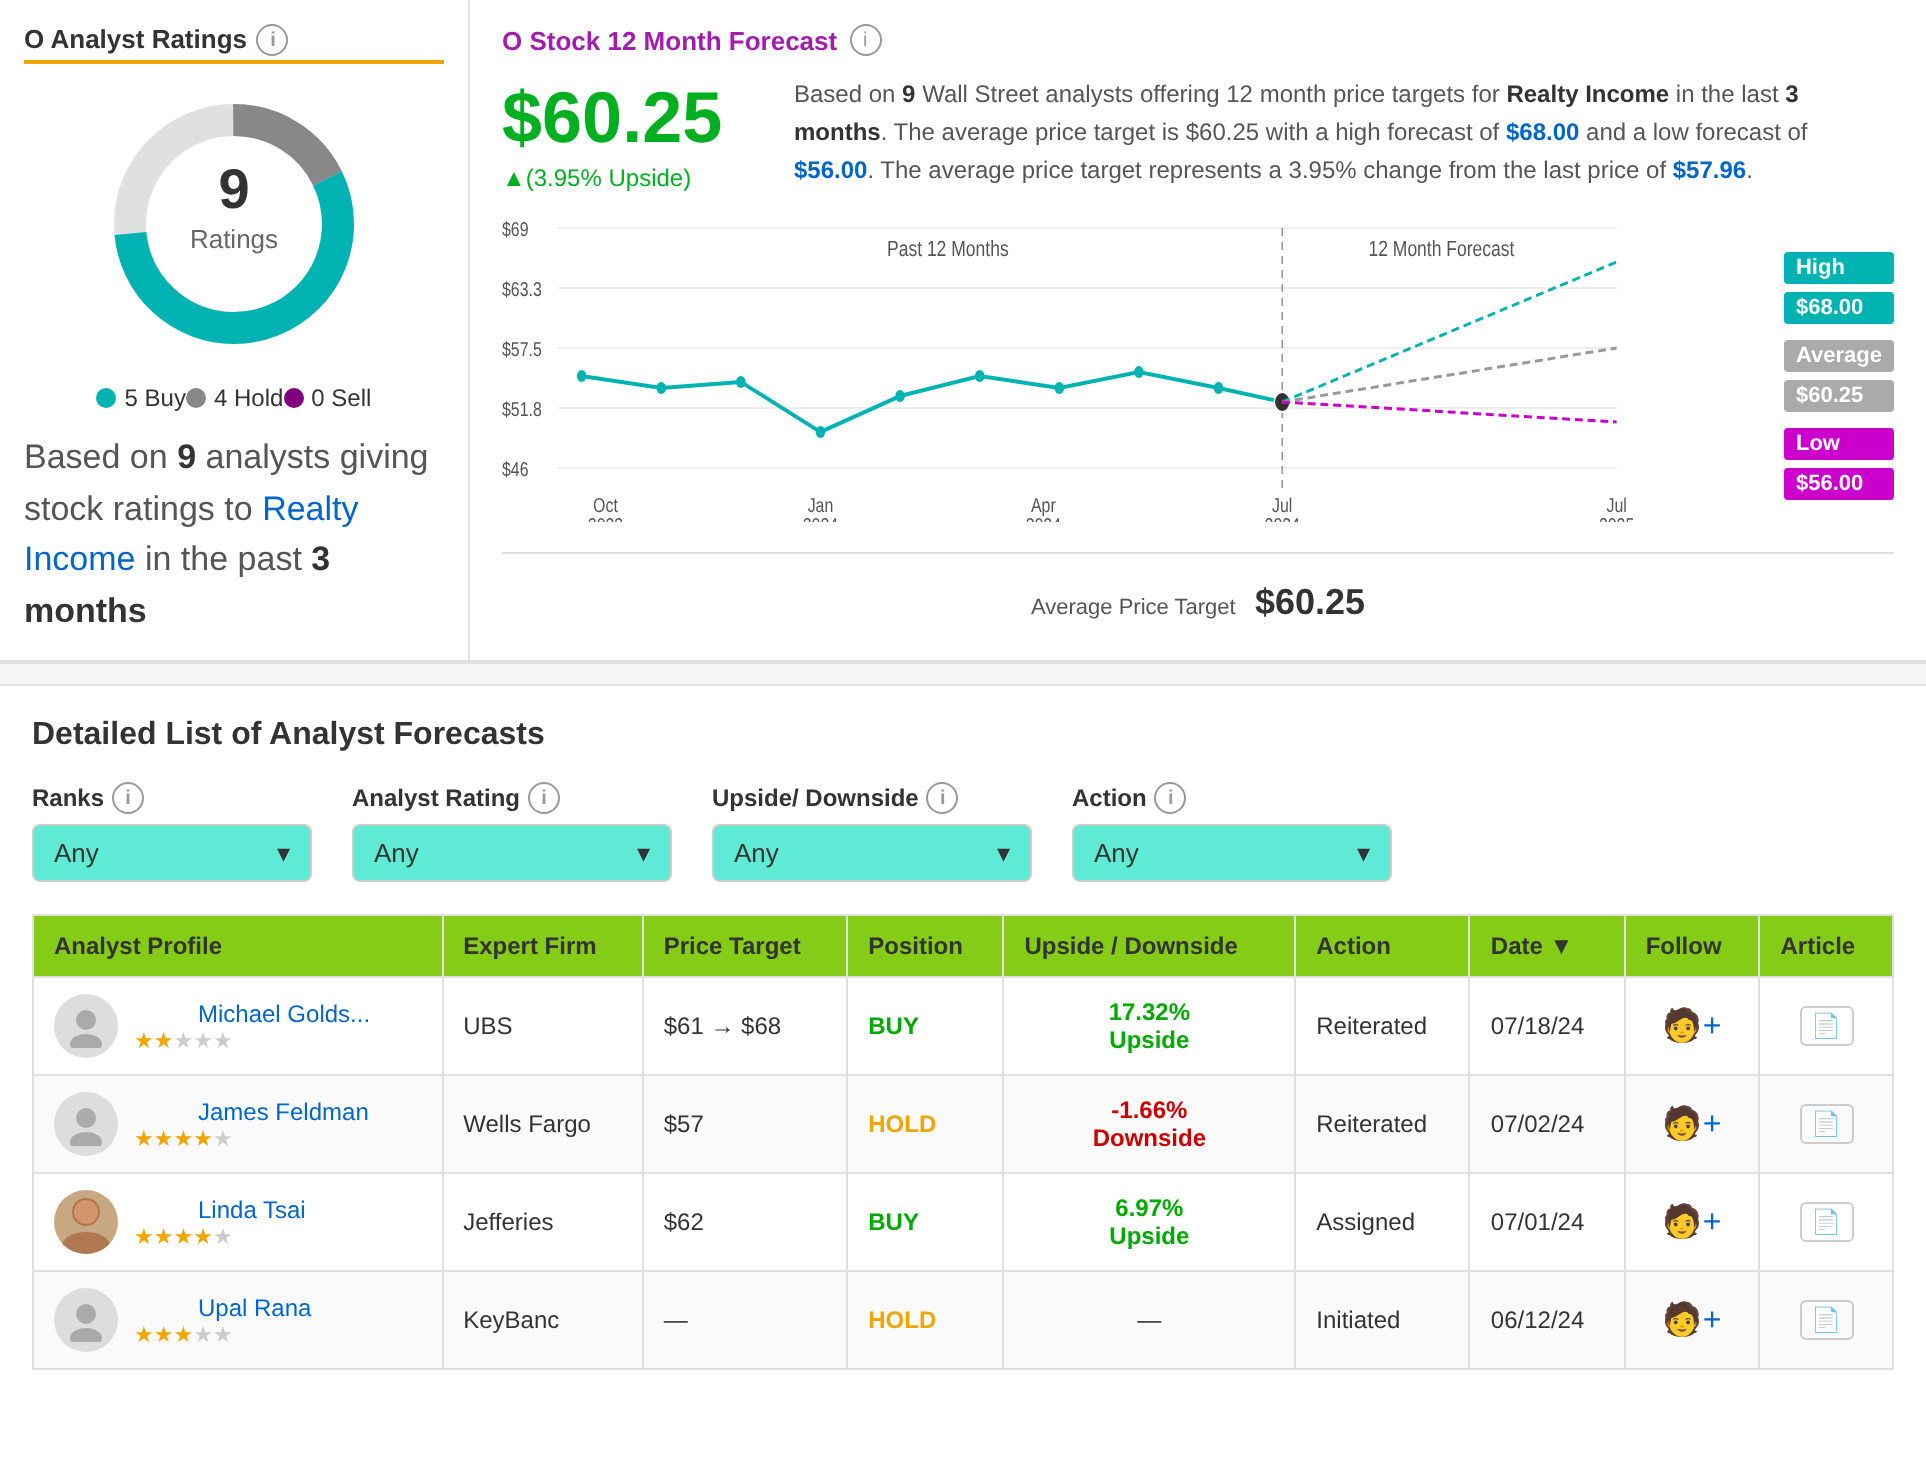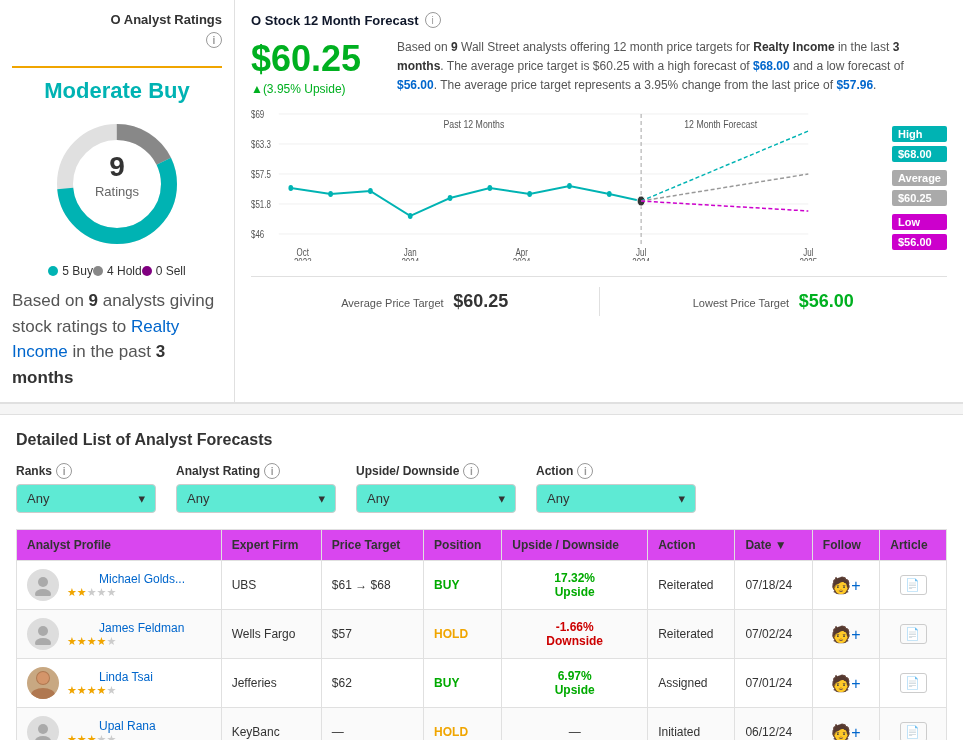--- a/index.html
+++ b/index.html
@@ -15,26 +15,25 @@
       width: 235px;
       min-width: 235px;
       border-right: 1px solid #e0e0e0;
       padding: 12px;
     }
     .panel-title {
       font-size: 13px;
       font-weight: bold;
       color: #333;
       display: flex;
-      align-items: flex-end;
+      align-items: flex-start;
       gap: 5px;
       margin-bottom: 10px;
       border-bottom: 2px solid #f0a500;
-      padding-bottom: 18px;
-      flex-direction: column;
+      padding-bottom: 2px;
     }
     .info-icon {
       display: inline-flex;
       width: 16px;
       height: 16px;
       border-radius: 50%;
       border: 1px solid #999;
       align-items: center;
       justify-content: center;
       font-size: 10px;
@@ -87,21 +86,21 @@
 
     .forecast-header {
       display: flex;
       align-items: center;
       gap: 6px;
       margin-bottom: 10px;
     }
     .forecast-title {
       font-size: 13px;
       font-weight: bold;
-      color: #0f172a;
+      color: #a21caf;
     }
 
     .forecast-content { display: flex; gap: 16px; }
 
     .price-section { min-width: 130px; }
     .current-price {
       font-size: 36px;
       font-weight: bold;
       color: #00b020;
     }
@@ -177,21 +176,21 @@
       font-size: 13px;
       cursor: pointer;
       background: #5eead4;
       min-width: 140px;
     }
     .filter-select-wide { min-width: 160px; }
 
     
     .analysts-table { width: 100%; border-collapse: collapse; margin-top: 8px; }
     .analysts-table th {
-      background: #d946ef;
+      background: #84cc16;
       border: 1px solid #e0e0e0;
       padding: 8px 10px;
       text-align: left;
       font-size: 12px;
       font-weight: bold;
       color: #333;
     }
     .analysts-table td {
       border: 1px solid #e0e0e0;
       padding: 8px 10px;
@@ -255,21 +254,20 @@
 <div class="main-container">
 
   <div class="top-section">
 
     <div class="analyst-ratings-panel">
       <div class="panel-title">
         <span>O Analyst Ratings</span>
         <span class="info-icon">i</span>
       </div>
 
-      <div class="moderate-buy">Moderate Buy</div>
 
       <div class="donut-container">
         <svg width="140" height="140" viewBox="0 0 140 140">
 
           <circle cx="70" cy="70" r="52" fill="none" stroke="#e0e0e0" stroke-width="16"></circle>
 
           <circle cx="70" cy="70" r="52" fill="none" stroke="#888888" stroke-width="16" stroke-dasharray="58 268" stroke-dashoffset="0" transform="rotate(-90 70 70)"></circle>
 
           <circle cx="70" cy="70" r="52" fill="none" stroke="#00b3b3" stroke-width="16" stroke-dasharray="182 144" stroke-dashoffset="-58" transform="rotate(-90 70 70)"></circle>
           <text x="70" y="62" text-anchor="middle" font-size="28" font-weight="bold" fill="#333">9</text>
@@ -374,24 +372,20 @@
           <div style="background:#aaa; color:#fff; padding:2px 6px; font-size:11px; font-weight:bold; border-radius:2px; margin-bottom:4px;">$60.25</div>
           <div style="background:#cc00cc; color:#fff; padding:2px 6px; font-size:11px; font-weight:bold; border-radius:2px;">Low</div>
           <div style="background:#cc00cc; color:#fff; padding:2px 6px; font-size:11px; font-weight:bold; border-radius:2px;">$56.00</div>
         </div>
       </div>
 
       <div class="price-target-bar">
         <div class="price-target-item">
           <span class="price-target-label">Average Price Target</span>
           <span style="color:#333; font-size:18px; font-weight:bold; margin-left:6px;">$60.25</span>
-        </div>
-        <div class="price-target-item">
-          <span class="price-target-label">Lowest Price Target</span>
-          <span class="price-target-value" style="color:#00b020; font-size:18px; font-weight:bold; margin-left:6px;">$56.00</span>
         </div>
       </div>
     </div>
   </div>
 
   <div class="section-divider"></div>
 
   <div class="bottom-section">
     <div class="section-title">Detailed List of Analyst Forecasts</div>
 

